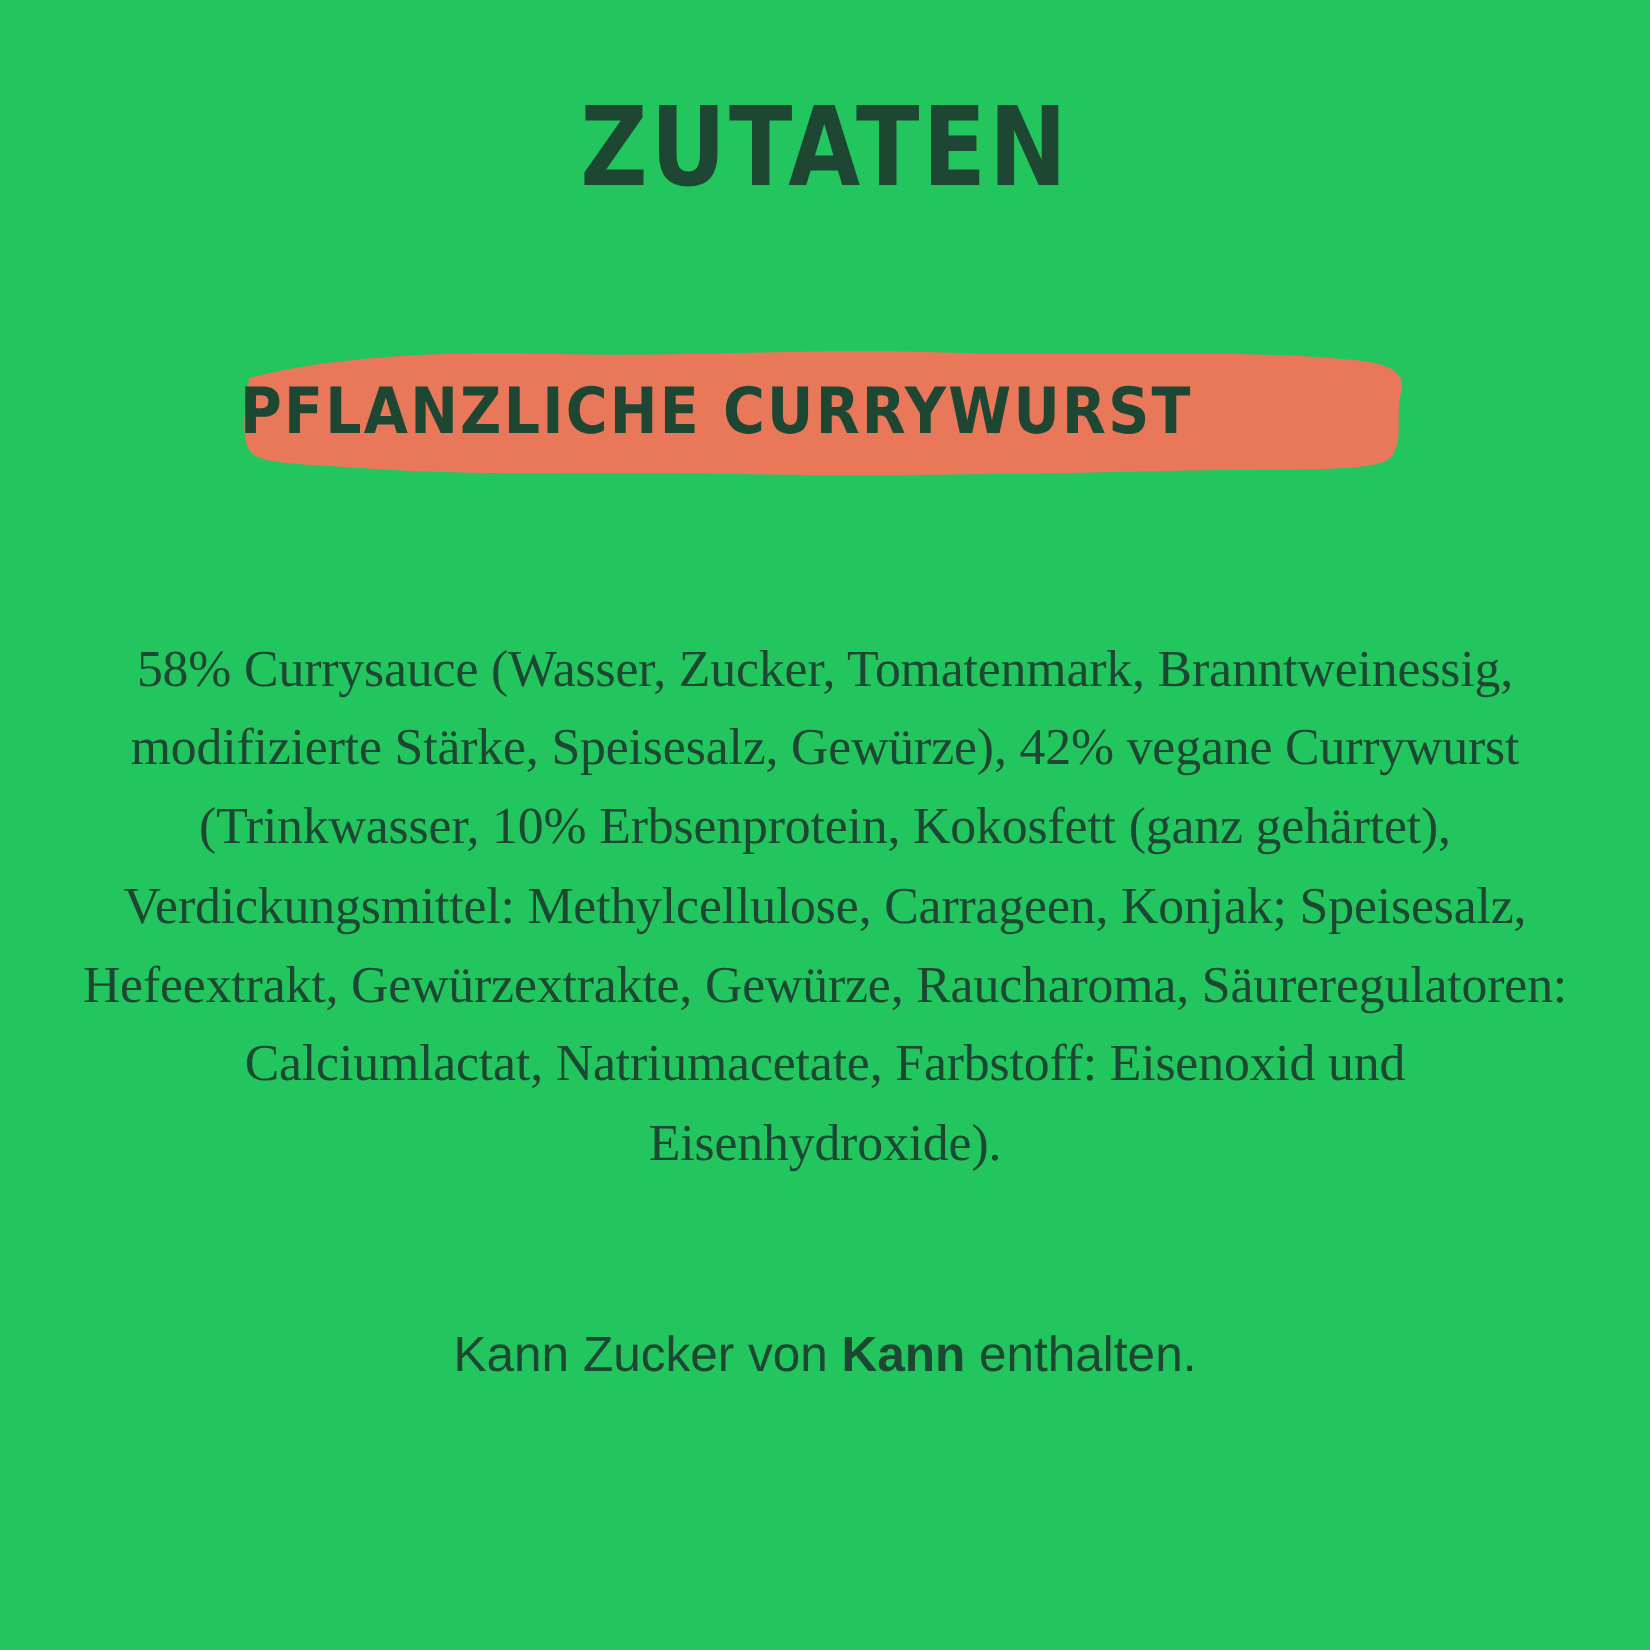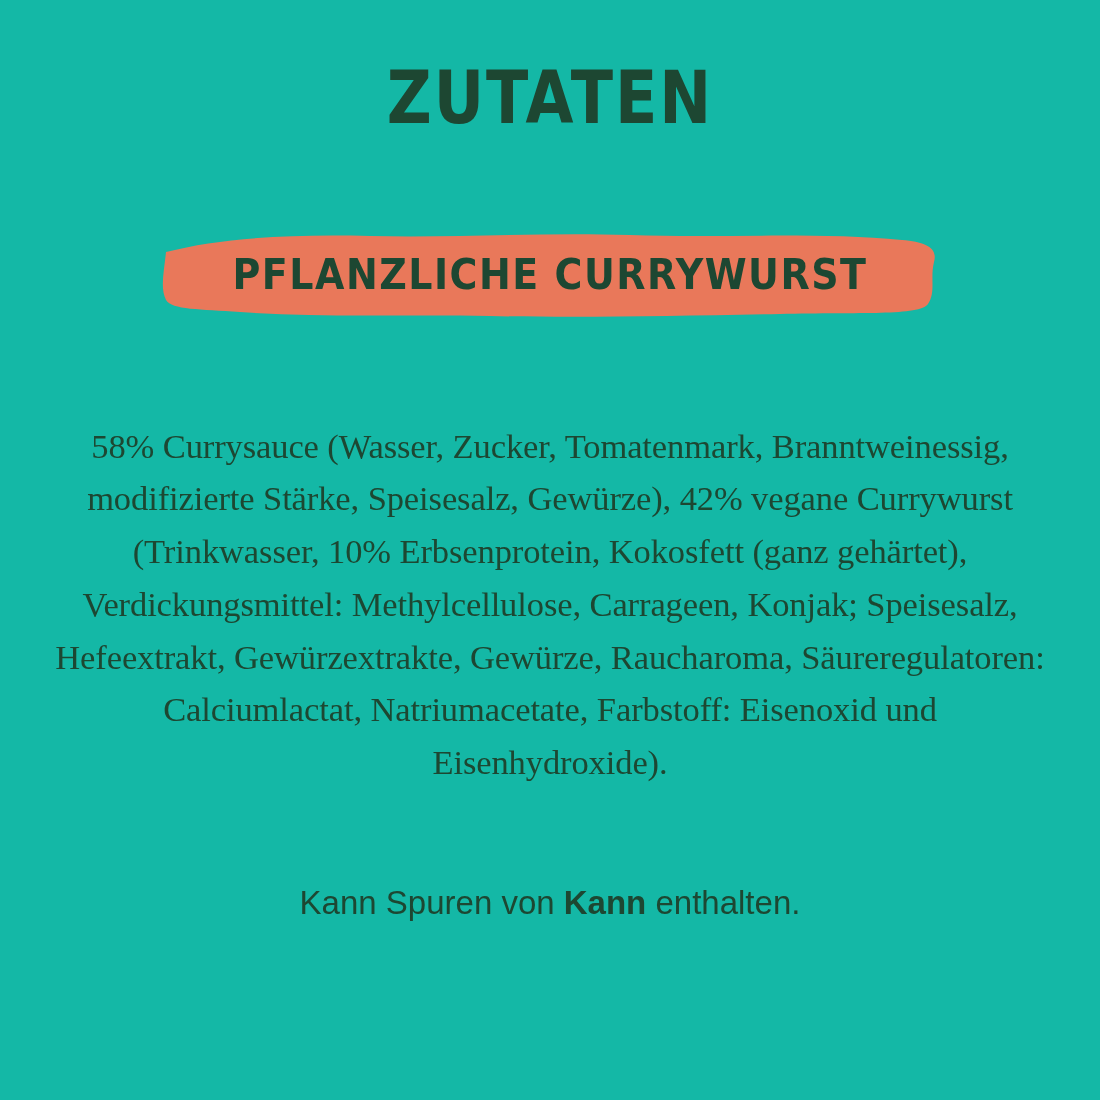--- a/index.html
+++ b/index.html
@@ -11,21 +11,21 @@
     height: 1100px;
     background: #dbecd4;
     font-family: "Liberation Sans", sans-serif;
     overflow: hidden;
   }
 
   .page {
     position: relative;
     width: 1100px;
     height: 1100px;
-    background: #14b8a6;
+    background: #22c55e;
     box-sizing: border-box;
     display: flex;
     flex-direction: column;
     align-items: center;
   }
 
   .title {
     margin-top: 62px;
     font-family: "DejaVu Sans", sans-serif;
     font-weight: 700;
@@ -38,21 +38,21 @@
     transform-origin: center top;
   }
 
   .banner-wrap {
     position: relative;
     margin-top: 60px;
     width: 780px;
     height: 96px;
     display: flex;
     align-items: center;
-    justify-content: center;
+    justify-content: flex-start;
   }
 
   .banner-brush {
     position: absolute;
     inset: 0;
     width: 100%;
     height: 100%;
   }
 
   .banner-text {
@@ -105,16 +105,16 @@
                C766,16 778,22 774,36 C770,52 776,66 768,78 C760,90 700,86 620,88
                C520,90 420,92 330,90 C250,88 160,92 80,86 C40,83 12,84 6,74
                C0,62 4,46 6,26 Z" fill="#e9785a"></path>
     </svg>
     <div class="banner-text">PFLANZLICHE CURRYWURST</div>
   </div>
 
   <p class="ingredients">58% Currysauce (Wasser, Zucker, Tomatenmark, Branntweinessig, modifizierte Stärke, Speisesalz, Gewürze), 42% vegane Currywurst (Trinkwasser, 10% Erbsenprotein, Kokosfett (ganz gehärtet), Verdickungsmittel: Methylcellulose, Carrageen, Konjak; Speisesalz, Hefeextrakt, Gewürzextrakte, Gewürze, Raucharoma, Säureregulatoren: Calciumlactat, Natriumacetate, Farbstoff: Eisenoxid und Eisenhydroxide).</p>
 
   <p class="allergen">
-    <span>Kann Spuren von </span><b>Kann</b><span> enthalten.</span>
+    <span>Kann Zucker von </span><b>Kann</b><span> enthalten.</span>
   </p>
 
 </div>
 
 </body></html>

